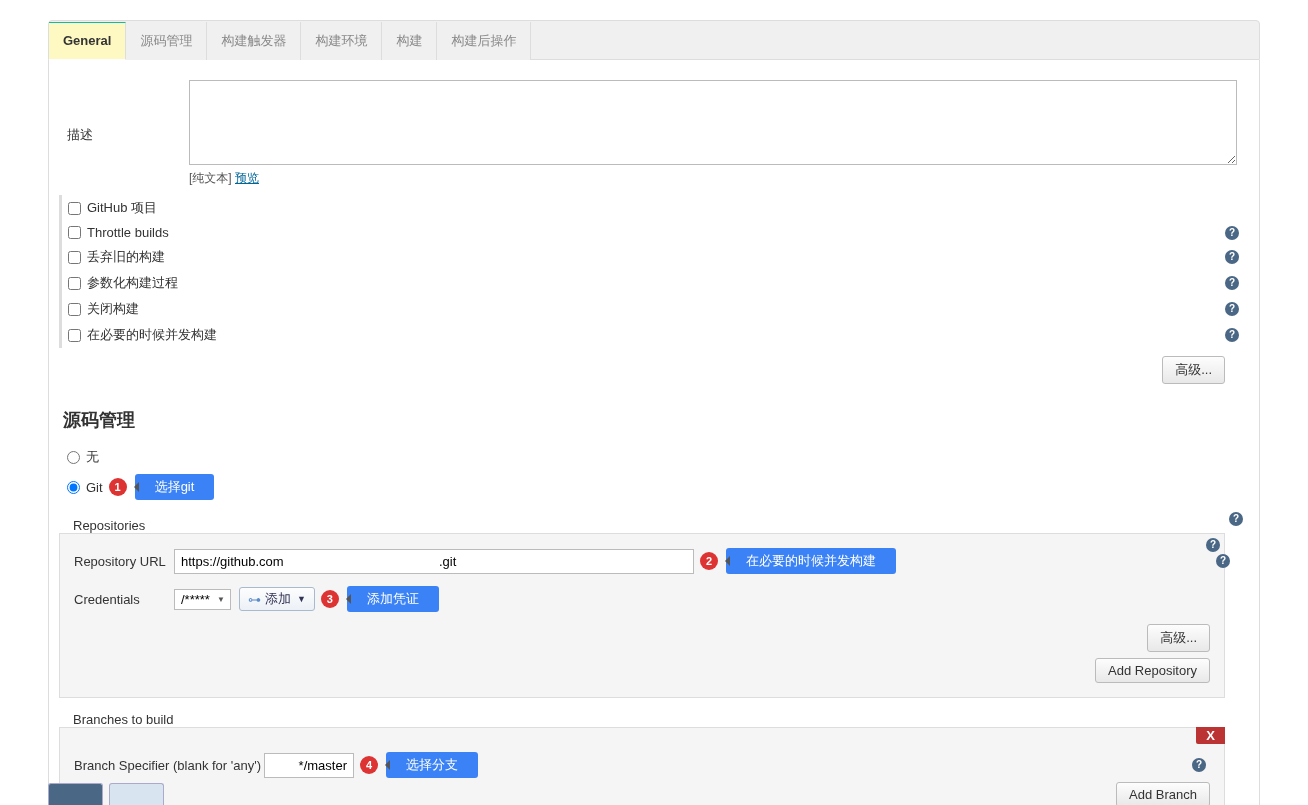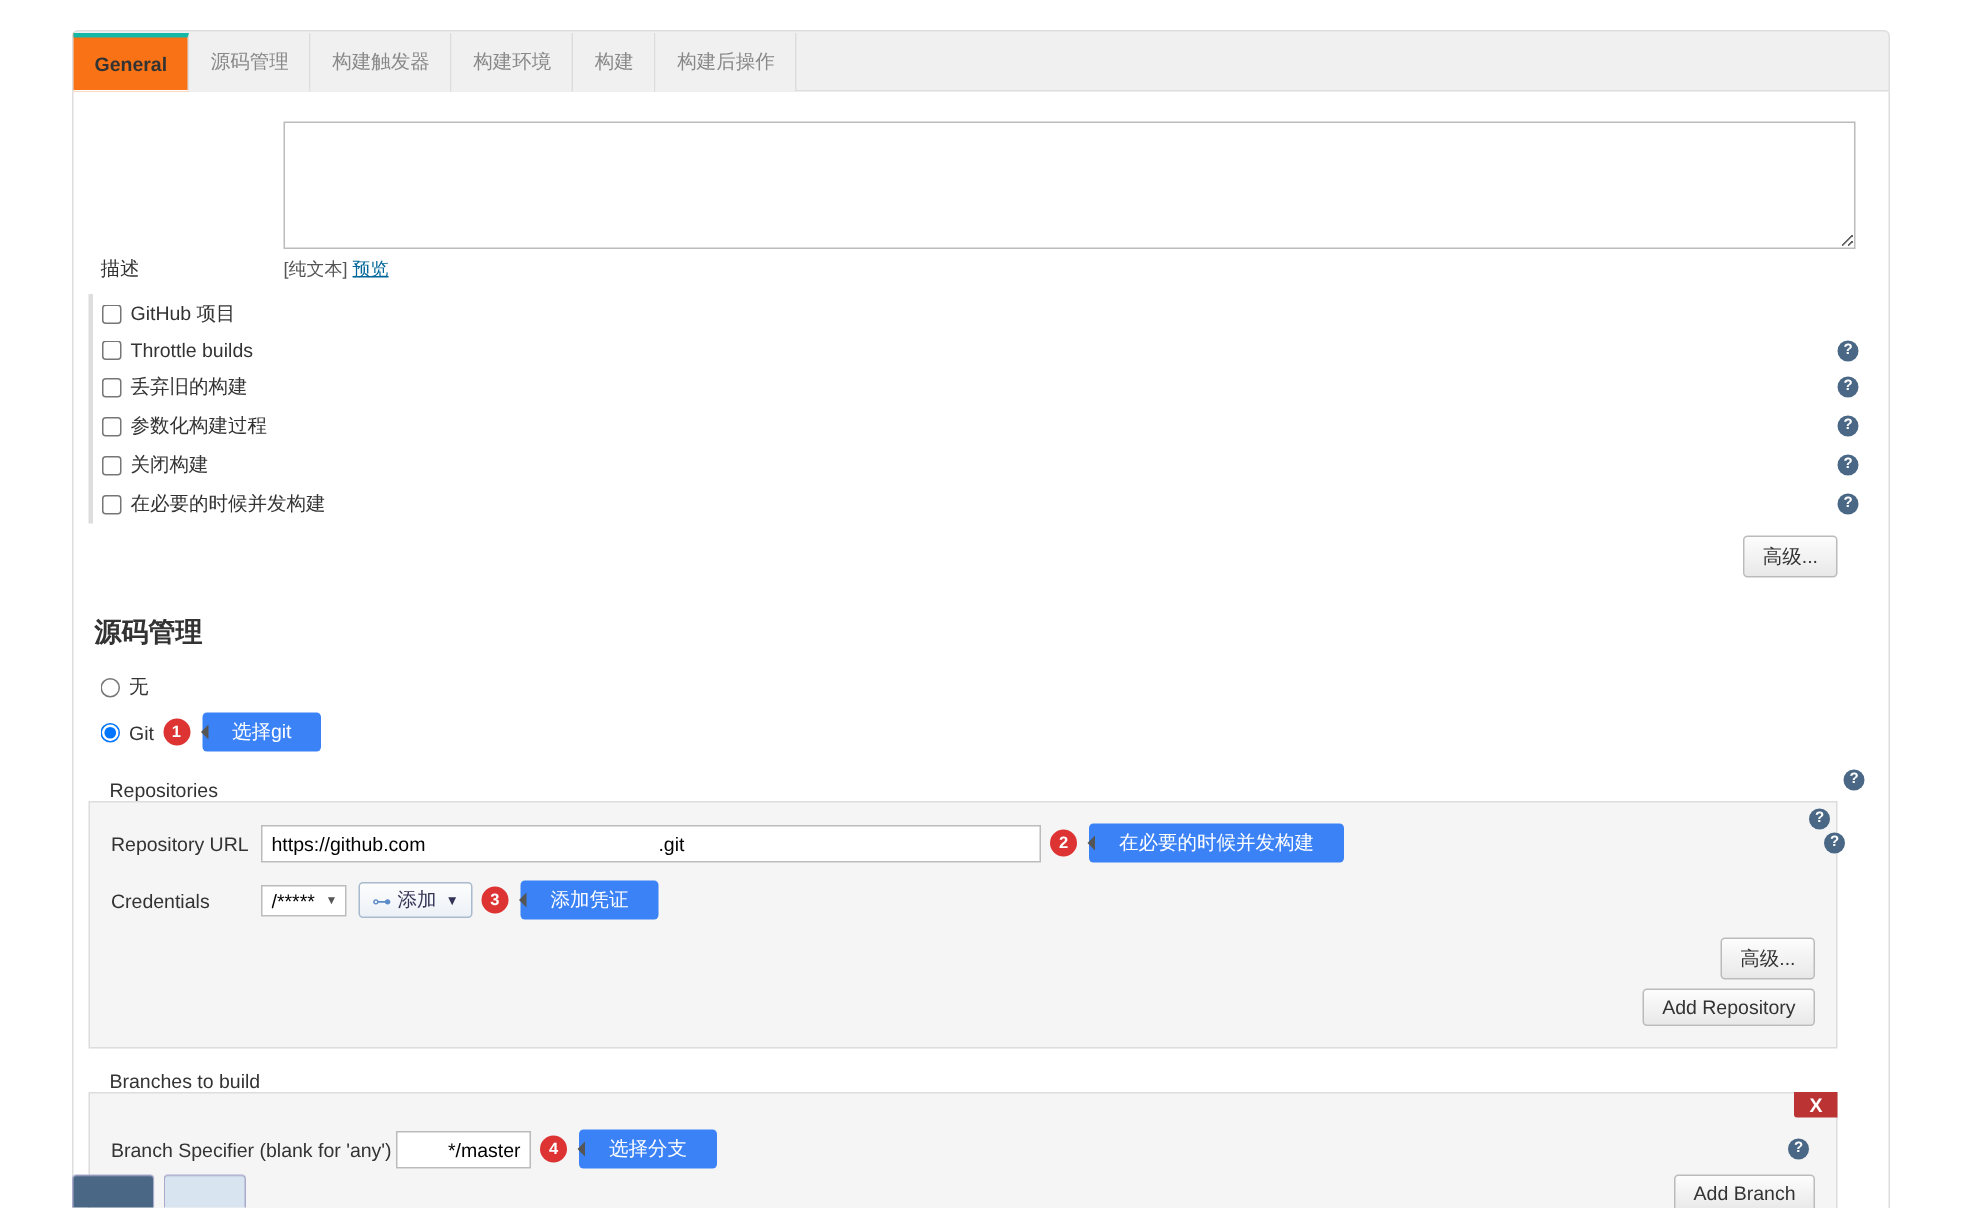--- a/index.html
+++ b/index.html
@@ -1,22 +1,22 @@
 <!DOCTYPE html>
 <html><head>
 <meta charset="utf-8">
 <style>
 * { box-sizing: border-box; margin: 0; padding: 0; }
 body { font-family: Arial, "Microsoft YaHei", sans-serif; font-size: 13px; color: #333; background: #fff; }
 .container { width: 1308px; padding: 0 48px; padding-top: 20px; }
 .tabs { display: flex; border-bottom: 1px solid #ddd; background: #f0f0f0; border: 1px solid #ddd; border-radius: 4px 4px 0 0; }
 .tab { padding: 10px 14px; cursor: pointer; color: #888; background: #f0f0f0; border-right: 1px solid #ddd; position: relative; top: 1px; }
-.tab.active { background: #f97316; color: #333; font-weight: bold; border-bottom: 1px solid #fff; border-top: 3px solid #14b8a6; }
+.tab.active { background: #fef9c3; color: #333; font-weight: bold; border-bottom: 1px solid #fff; border-top: 1px solid #14b8a6; }
 .content { border: 1px solid #ddd; border-top: none; padding: 20px 10px; }
-.row { display: flex; margin-bottom: 8px; align-items: flex-end; position: relative; }
+.row { display: flex; margin-bottom: 8px; align-items: center; position: relative; }
 .label-col { width: 130px; padding-left: 8px; padding-top: 2px; color: #333; }
 .field-col { flex: 1; margin-right: 12px; }
 textarea.desc { width: 100%; height: 85px; border: 1px solid #bbb; resize: both; font-family: inherit; padding: 4px; }
 .hint { color: #555; font-size: 12px; margin-top: 2px; }
 .hint a { color: #069; text-decoration: underline; }
 .check-row { display: flex; align-items: center; padding: 4px 0 4px 4px; position: relative; }
 .check-row input[type=checkbox] { margin-right: 6px; }
 .help-icon { position: absolute; right: 10px; width: 14px; height: 14px; border-radius: 50%; background: #4a6785; color: #fff; font-size: 10px; font-weight: bold; text-align: center; line-height: 14px; cursor: pointer; }
 .section-bar { border-left: 3px solid #ddd; margin: 4px 0; padding-left: 2px; }
 .adv-row { display: flex; justify-content: flex-end; padding: 4px 24px 4px 0; }

